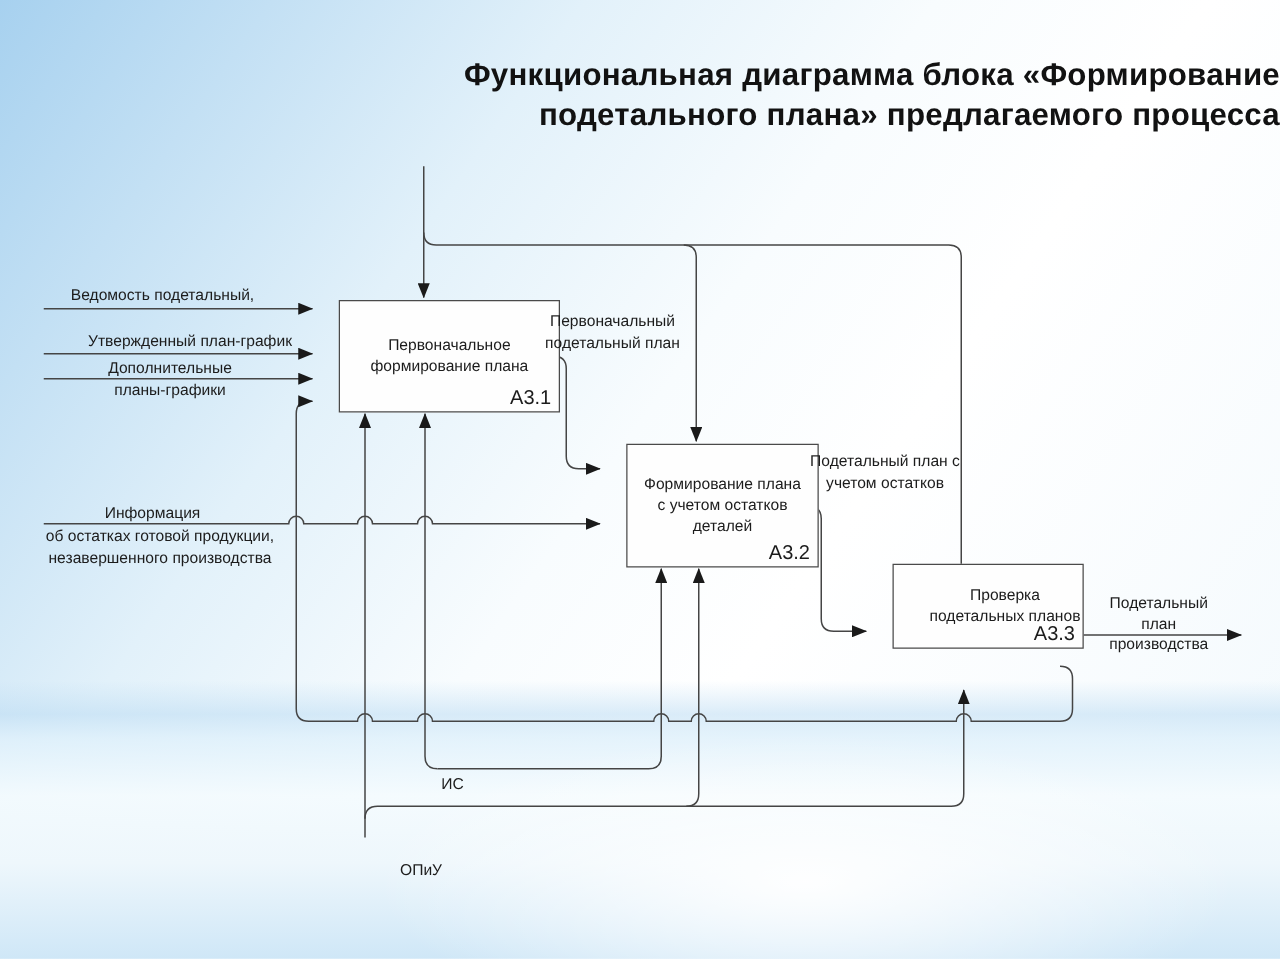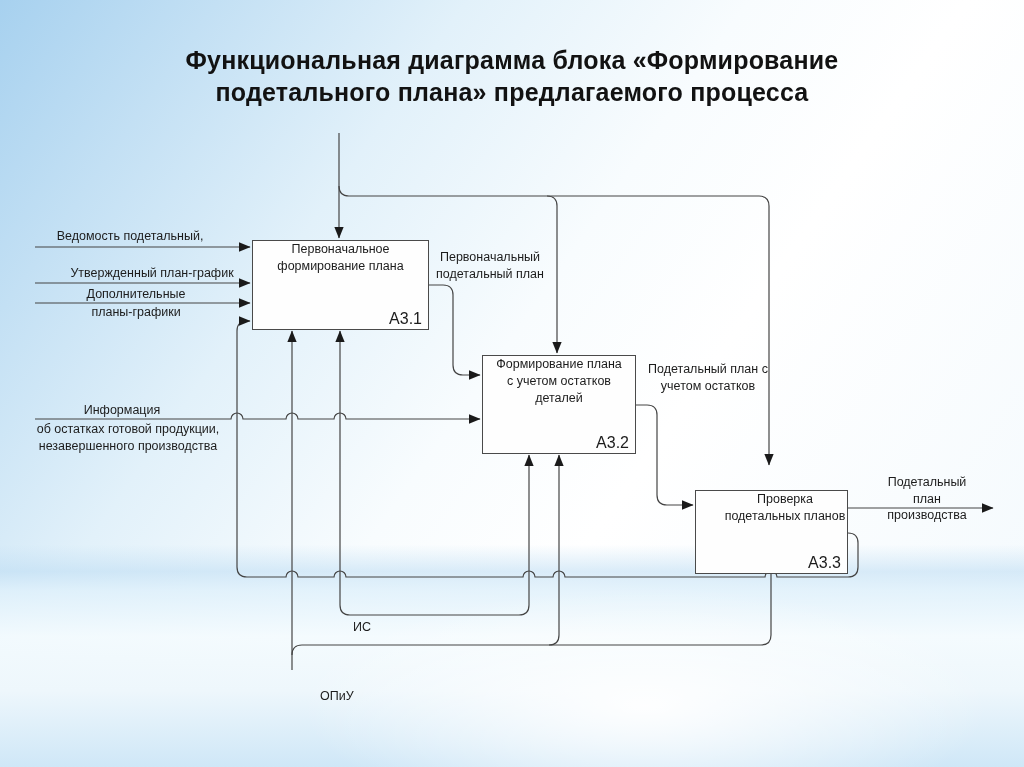--- a/index.html
+++ b/index.html
@@ -8,42 +8,43 @@
     position:relative;width:1024px;height:767px;
     font-family:"Liberation Sans",sans-serif;color:#1c1c1c;
     background:
       radial-gradient(48% 22% at 63% 92%, rgba(255,255,255,0.95) 0%, rgba(255,255,255,0) 70%),
       linear-gradient(180deg, rgba(255,255,255,0) 0%, rgba(255,255,255,0) 71%,
         rgba(188,220,243,0.55) 74.5%, rgba(222,240,251,0.8) 77%,
         rgba(244,251,254,0.9) 83%, #eef7fc 90%, #cfe7f7 100%),
       linear-gradient(125deg, #a7d1ef 0%, #c3e0f4 14%, #e2f1fa 30%, #f8fcfe 48%, #ffffff 62%, #f2f9fd 100%);
   }
   .title{
-    position:absolute;left:0;top:44px;width:1024px;text-align:center;
+    position:absolute;left:0;top:44px;width:1024px;text-align:right;
     font-size:25px;line-height:32px;font-weight:bold;color:#121212;
     white-space:pre-line;letter-spacing:0.2px;
   }
   svg.connectors{position:absolute;left:0;top:0;}
   .lbl{
     position:absolute;font-size:12.5px;line-height:16.5px;text-align:center;
     white-space:pre-line;transform:translateX(-50%);
   }
   .lbl-left{transform:none;text-align:right;}
   .pbox{
     position:absolute;background:#fefefe;border:1px solid #4a4a4a;
-    display:flex;justify-content:center;
+    display:flex;align-items:center;justify-content:center;
     font-size:12.5px;line-height:17px;text-align:center;white-space:pre-line;
     box-sizing:border-box;
+    margin-left:19px;
   }
   .pbox .code{
     position:absolute;right:6px;bottom:3px;font-size:16px;line-height:14px;white-space:nowrap;
   }
   .box-a31{left:252px;top:240px;width:177px;height:90px;}
   .box-a32{left:482px;top:355px;width:154px;height:99px;}
-  .box-a33{left:695px;top:490px;width:153px;height:84px;padding-left:27px;}
+  .box-a33{left:695px;top:451px;width:153px;height:68px;padding-left:27px;}
 </style>
 </head>
 <body>
 
 <div class="slide">
 
   <div class="title">Функциональная диаграмма блока «Формирование
 подетального плана» предлагаемого процесса</div>
 
   <svg class="connectors" width="1024" height="767" viewBox="0 0 1024 767">

